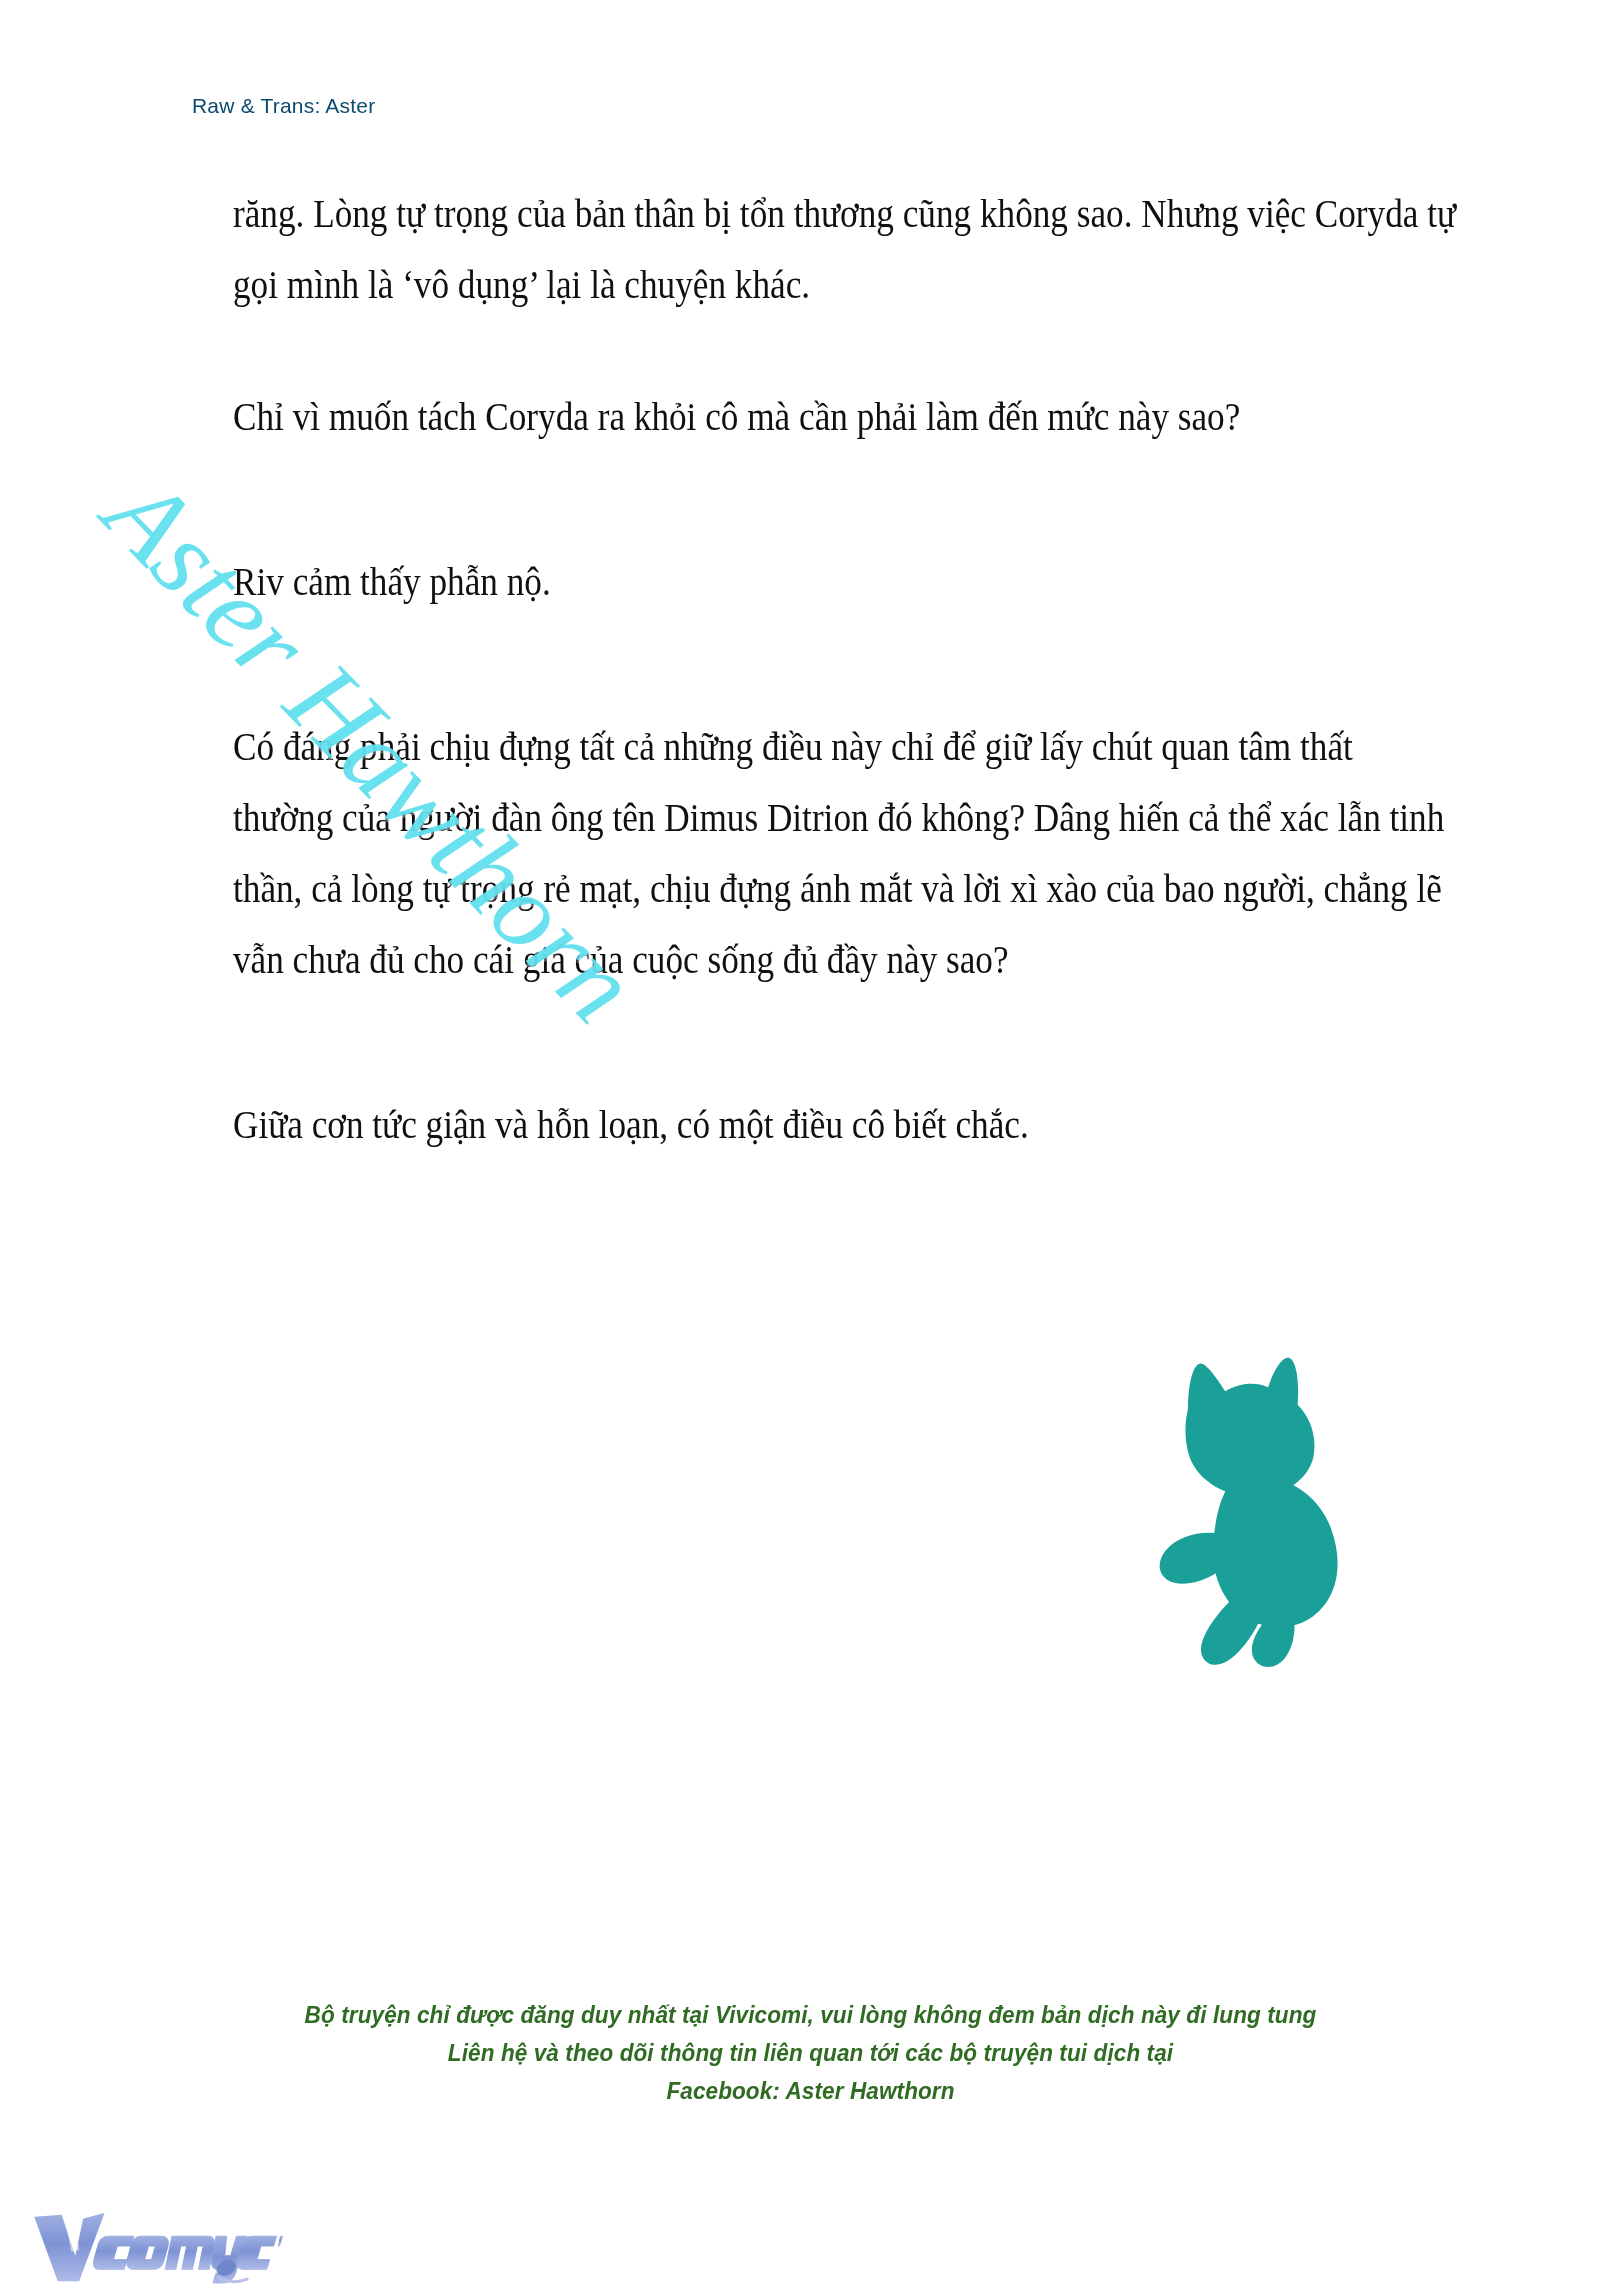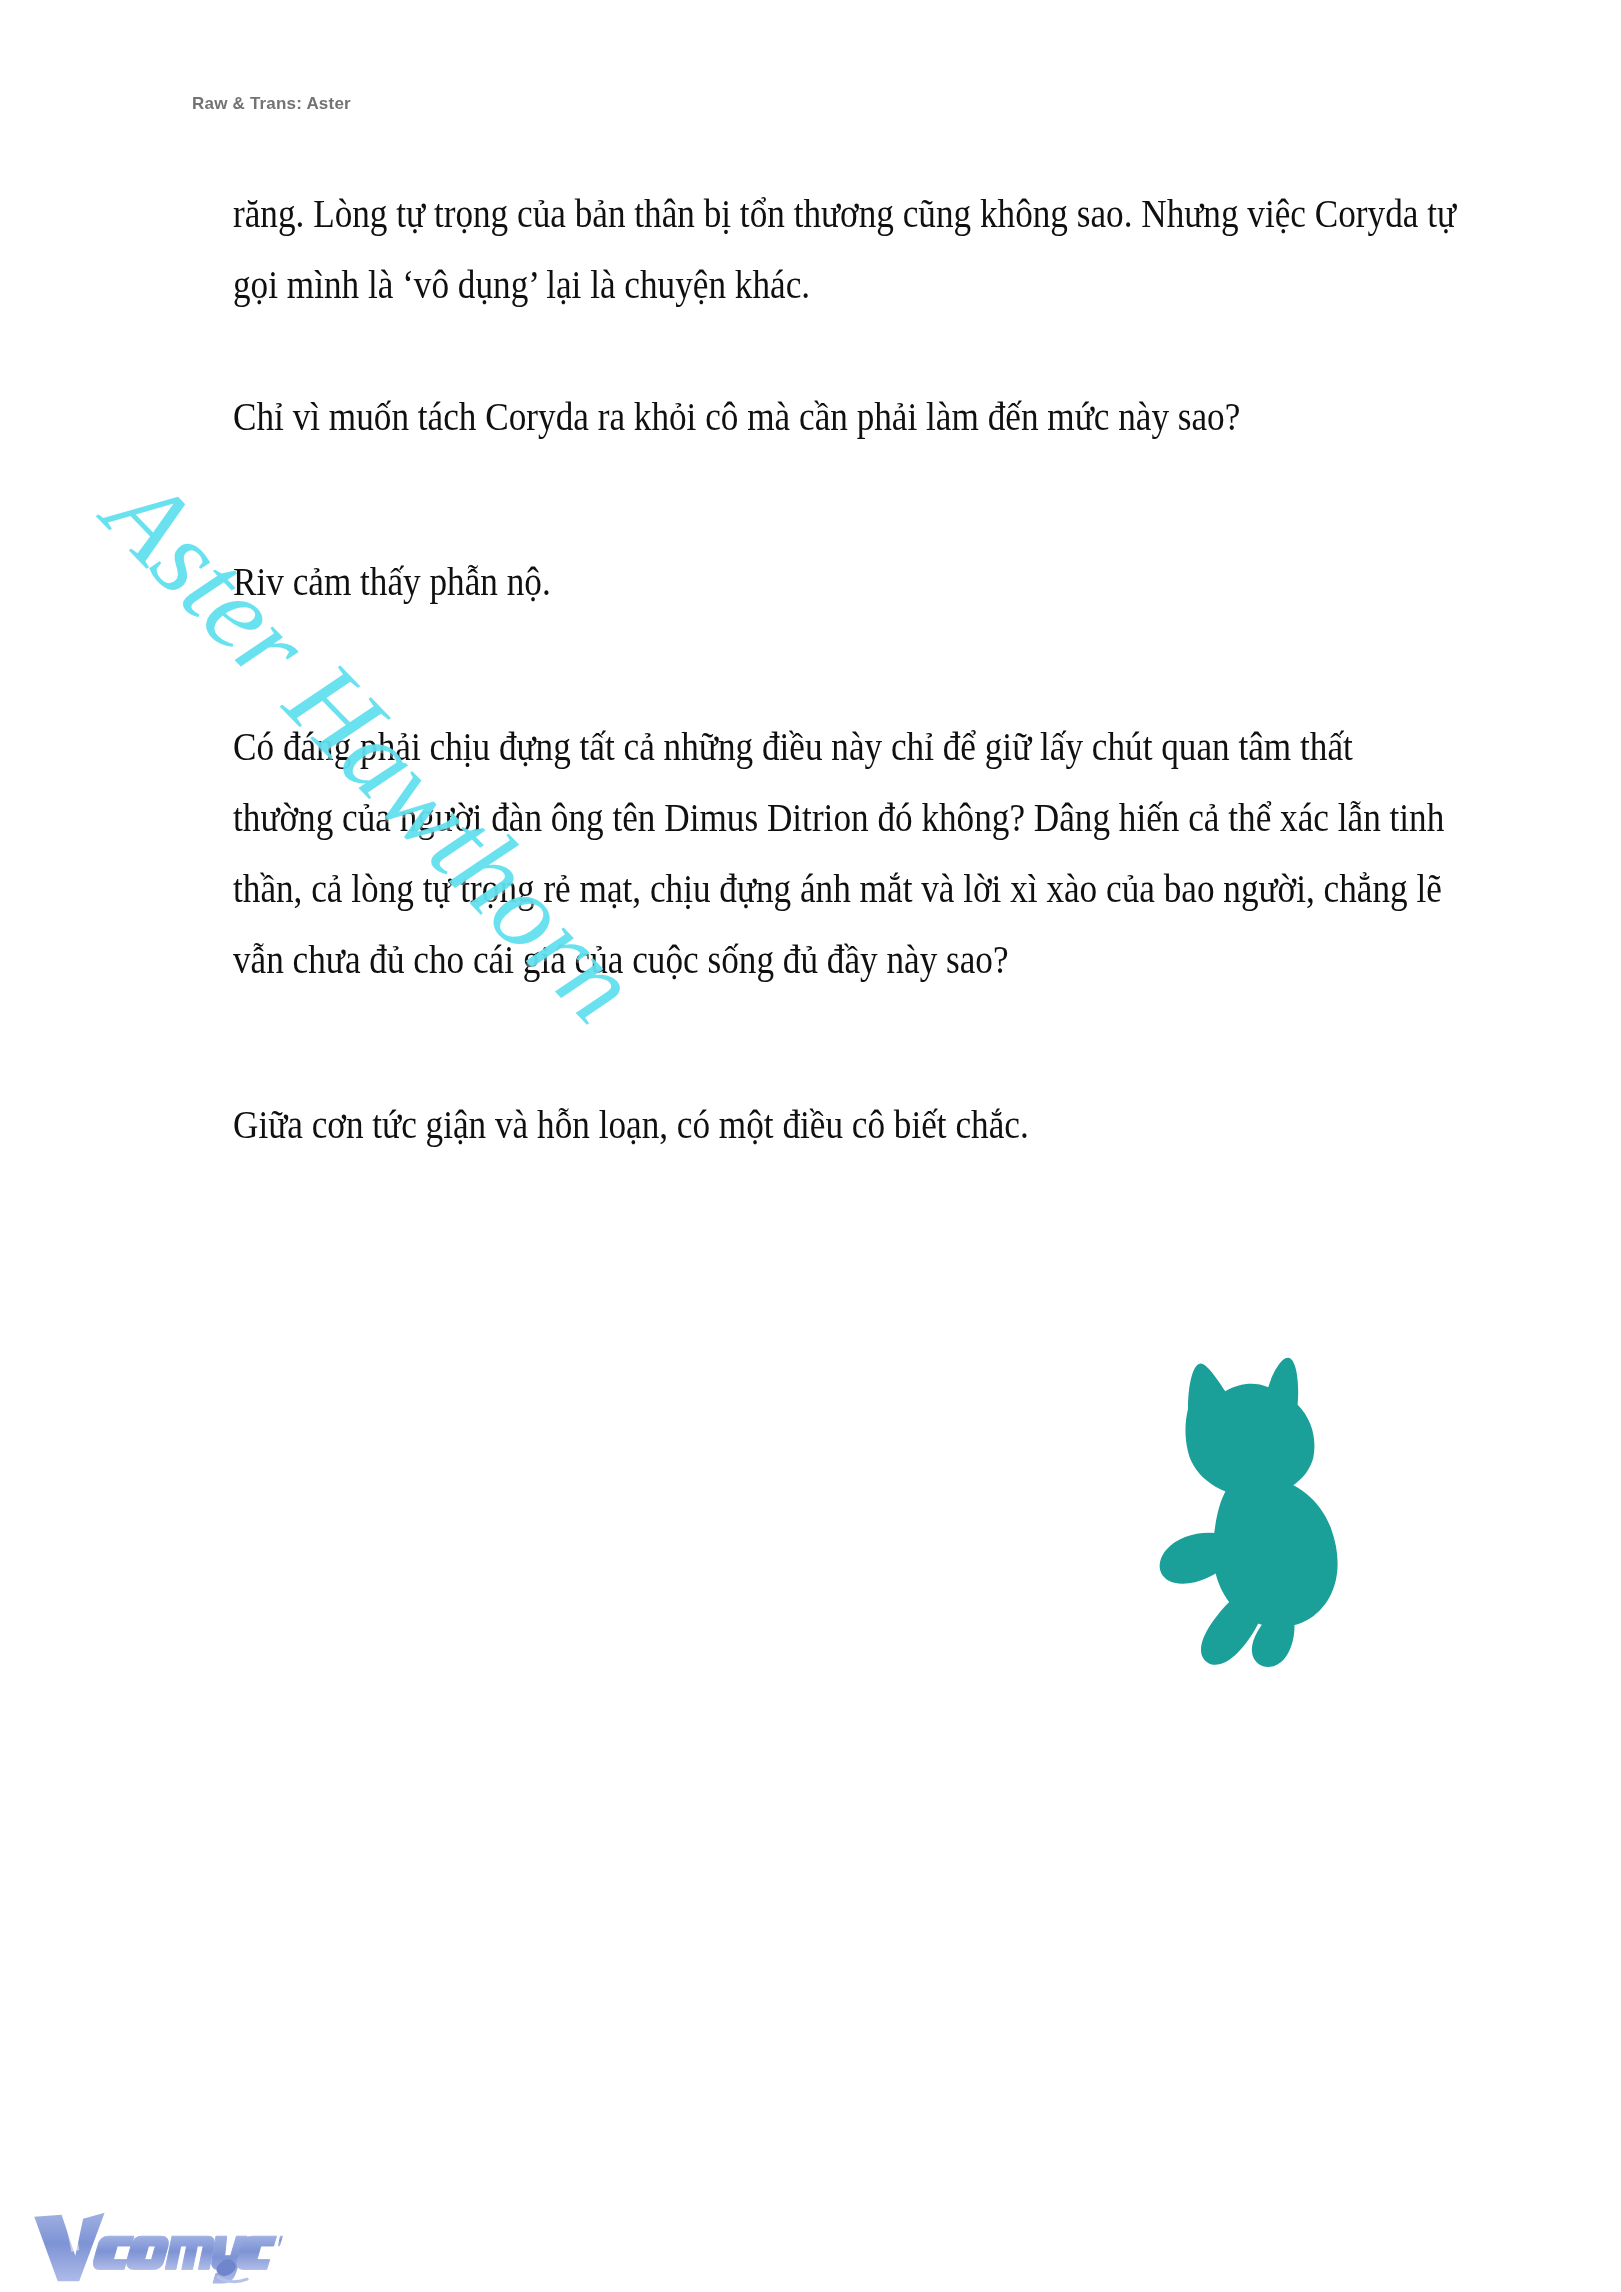--- a/index.html
+++ b/index.html
@@ -21,25 +21,24 @@
     inset: 0;
     background: #ffffff;
   }
 
   
   #header {
     position: absolute;
     left: 192px;
     top: 94px;
     font-family: "Liberation Sans", "DejaVu Sans", sans-serif;
-    font-size: 17px;
-    color: #737373;
+    font-size: 21px;
+    color: #0c4a6e;
     letter-spacing: 0.2px;
     white-space: nowrap;
-    font-weight: bold;
   }
 
   
   #body-text {
     position: absolute;
     left: 192px;
     top: 178px;
     width: 1225px;
     margin-left: 41px;
   }
@@ -169,20 +168,25 @@
                  C54 318 66 328 80 322
                  C96 315 112 292 120 272 Z"></path>
 
         <path d="M150 262 C156 286 152 306 142 318
                  C132 330 114 328 110 314
                  C106 300 118 282 132 268 Z"></path>
       </g>
     </svg>
   </div>
 
+  <div id="footer-note">
+    <span class="fn-line">Bộ truyện chỉ được đăng duy nhất tại Vivicomi, vui lòng không đem bản dịch này đi lung tung</span>
+    <span class="fn-line">Liên hệ và theo dõi thông tin liên quan tới các bộ truyện tui dịch tại</span>
+    <span class="fn-line">Facebook: Aster Hawthorn</span>
+  </div>
 
   <div id="logo">
     <svg viewBox="0 0 270 86" xmlns="http://www.w3.org/2000/svg" aria-hidden="true">
       <defs>
         <linearGradient id="lg" x1="0" y1="0" x2="0" y2="1">
           <stop offset="0%" stop-color="#9fb0e2"></stop>
           <stop offset="45%" stop-color="#7d93d4"></stop>
           <stop offset="100%" stop-color="#aebbe8"></stop>
         </linearGradient>
       </defs>

